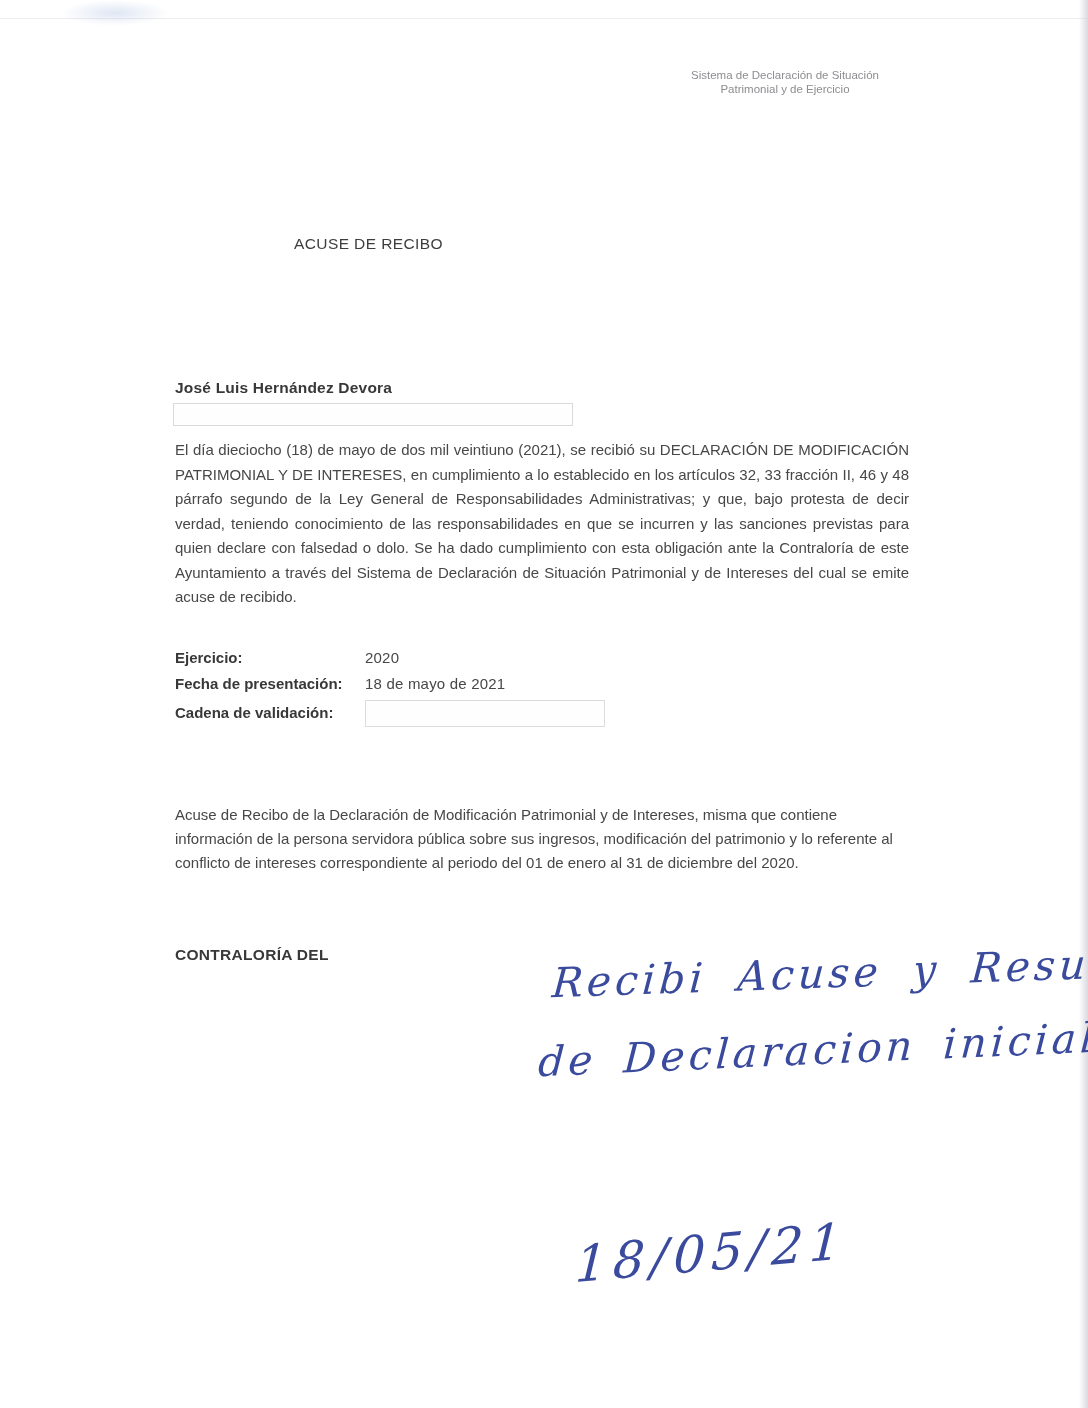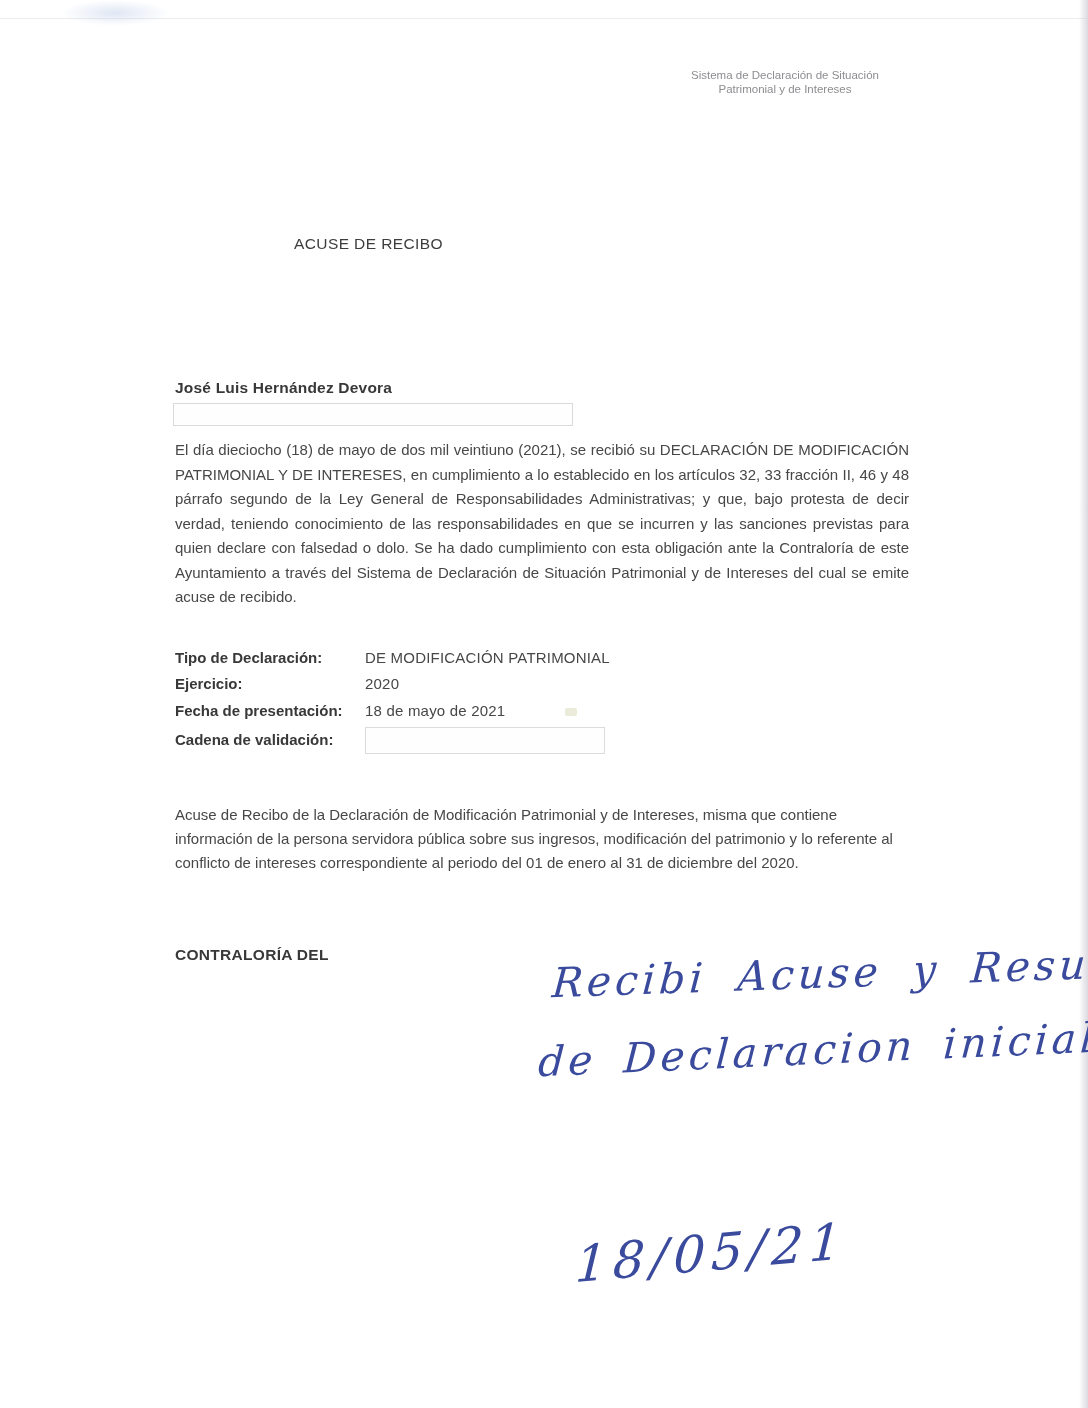--- a/index.html
+++ b/index.html
@@ -121,38 +121,34 @@
 <div class="page">
 
   <div class="scan-smudge-top"></div>
   <div class="scan-line-top"></div>
   <div class="scan-edge-right"></div>
   <div class="scan-fleck"></div>
 
   <div class="logo-block">
     <div class="logo-tagline">
       <div>Sistema de Declaración de Situación</div>
-      <div>Patrimonial y de Intereses</div>
+      <div>Patrimonial y de Ejercicio</div>
     </div>
   </div>
 
   <div class="doc-title">
     <div>ACUSE DE RECIBO</div>
   </div>
 
   <div class="recipient-name">José Luis Hernández Devora</div>
   <div class="redacted-box-name"></div>
 
   <div class="para para-main">El día dieciocho (18) de mayo de dos mil veintiuno (2021), se recibió su DECLARACIÓN DE MODIFICACIÓN PATRIMONIAL Y DE INTERESES, en cumplimiento a lo establecido en los artículos 32, 33 fracción II, 46 y 48 párrafo segundo de la Ley General de Responsabilidades Administrativas; y que, bajo protesta de decir verdad, teniendo conocimiento de las responsabilidades en que se incurren y las sanciones previstas para quien declare con falsedad o dolo. Se ha dado cumplimiento con esta obligación ante la Contraloría de este Ayuntamiento a través del Sistema de Declaración de Situación Patrimonial y de Intereses del cual se emite acuse de recibido.</div>
 
   <div class="fields">
-    <div class="field-row">
-      <span class="field-label">Tipo de Declaración:</span>
-      <span class="field-value">DE MODIFICACIÓN PATRIMONIAL</span>
-    </div>
     <div class="field-row">
       <span class="field-label">Ejercicio:</span>
       <span class="field-value">2020</span>
     </div>
     <div class="field-row">
       <span class="field-label">Fecha de presentación:</span>
       <span class="field-value">18 de mayo de 2021</span>
     </div>
     <div class="field-row field-row-cadena">
       <span class="field-label">Cadena de validación:</span>

